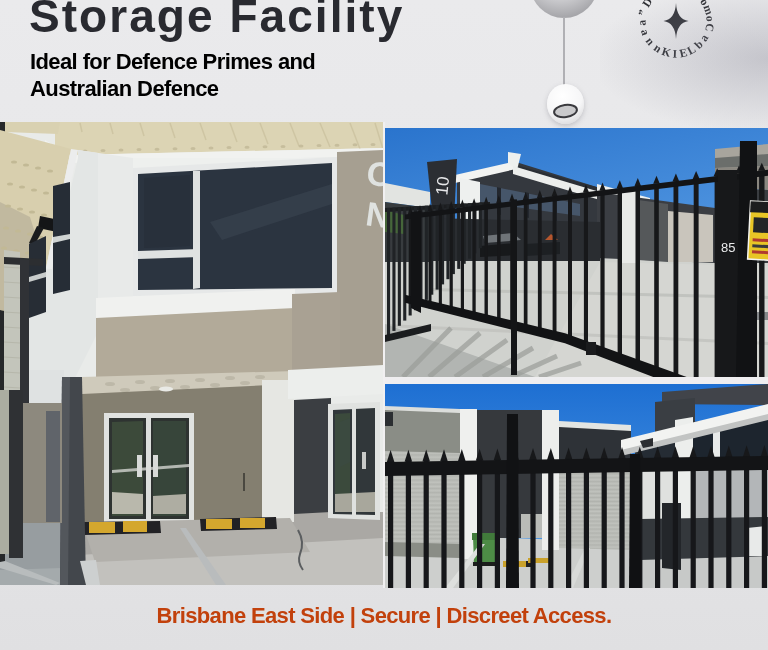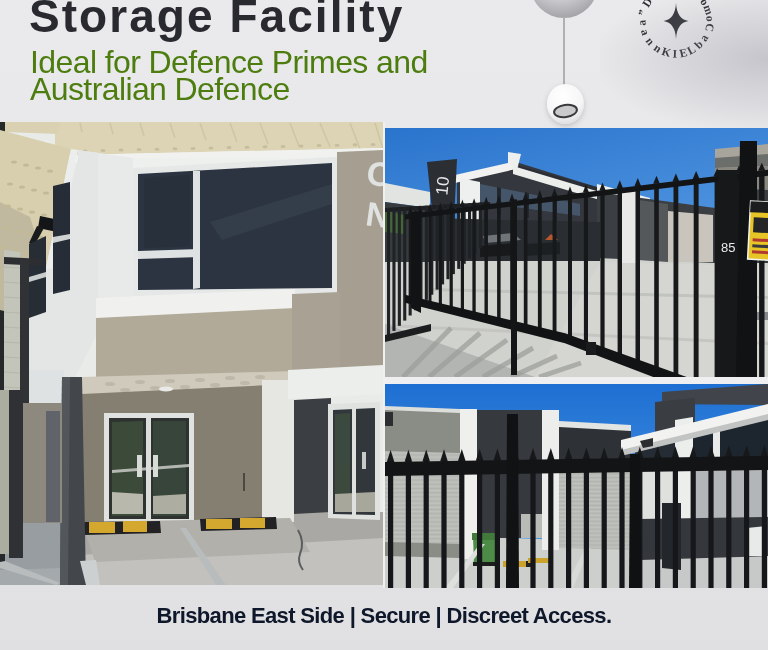--- a/index.html
+++ b/index.html
@@ -1,20 +1,20 @@
 <!DOCTYPE html>
 <html><head><meta charset="utf-8"><style>
 * { margin:0; padding:0; box-sizing:border-box; }
 html,body { width:768px; height:650px; overflow:hidden; }
 body { font-family:"Liberation Sans", sans-serif; position:relative;
   background:linear-gradient(180deg,#eaeaec 0%,#e6e6e8 60%,#e0e0e2 100%); }
 .abs { position:absolute; }
 .title { left:29px; top:-11px; font-size:46px; font-weight:bold; letter-spacing:2.05px; color:#292a30; white-space:nowrap; }
-.sub { left:30px; top:49px; font-size:32px; letter-spacing:-0.6px; color:#4d7c0f; line-height:26.5px; white-space:nowrap; }
-.footer { left:0; top:603px; width:768px; text-align:center; font-size:22px; font-weight:bold; letter-spacing:-0.65px; color:#0f172a; }
+.sub { left:30px; top:49px; font-size:22px; letter-spacing:-0.6px; color:#000000; line-height:26.5px; white-space:nowrap;font-weight:bold; }
+.footer { left:0; top:603px; width:768px; text-align:center; font-size:22px; font-weight:bold; letter-spacing:-0.65px; color:#c2410c; }
 .ball1 { left:530px; top:-50px; width:68px; height:68px; border-radius:50%;
   background:radial-gradient(circle at 45% 30%, #e3e3e5 0%, #cfcfd2 45%, #a9a9ad 75%, #8f8f93 100%); }
 .cable { left:563px; top:17px; width:1.5px; height:68px; background:#b0b0b4; }
 .ball2 { left:547px; top:84px; width:37px; height:40px; border-radius:50%;
   background:radial-gradient(circle at 42% 30%, #ffffff 0%, #f6f6f7 55%, #dedee0 82%, #c8c8cb 100%);
   box-shadow:0 2px 5px rgba(120,120,130,.35); }
 .mouth { left:553px; top:104px; width:25px; height:14px; border-radius:50%;
   background:#cacacc; border:2.5px solid #3a3a3e; transform:rotate(-8deg); }
 .hdrshade { left:600px; top:0; width:168px; height:130px;
   background:radial-gradient(ellipse at 100% 45%, rgba(138,138,152,.38), rgba(138,138,152,0) 75%); }

